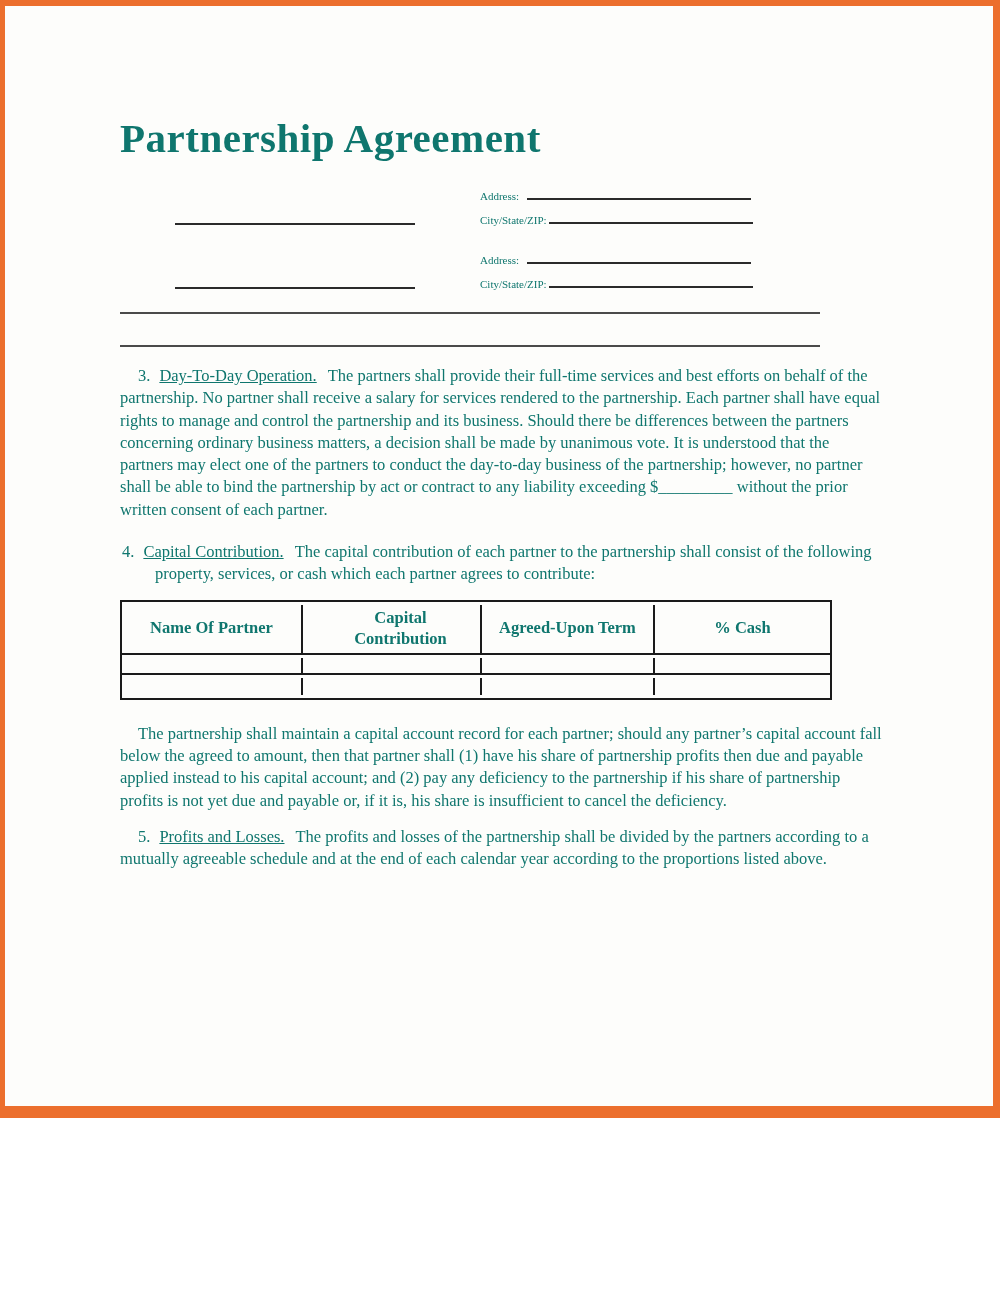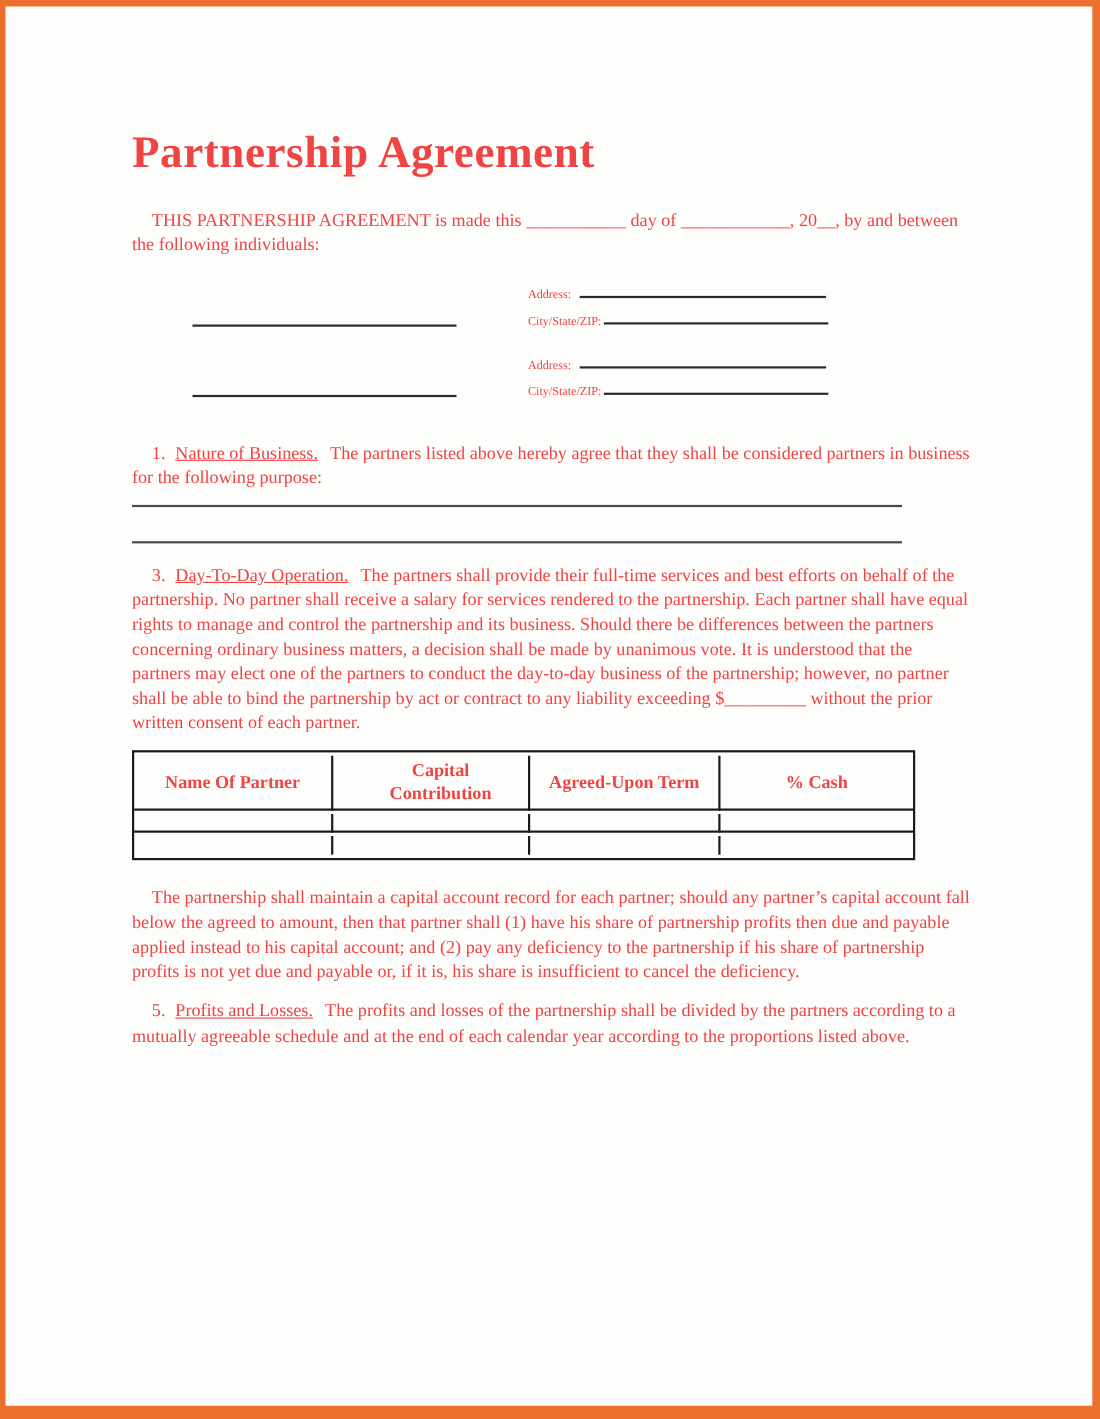--- a/index.html
+++ b/index.html
@@ -1,27 +1,27 @@
 <!DOCTYPE html>
 <html><head>
 <meta charset="utf-8">
 <style>
   * { box-sizing: border-box; }
   html, body { margin: 0; padding: 0; background: #ffffff; }
 
   .frame {
     width: 1000px;
-    height: 1290px;
+    height: 1118px;
     border-style: solid;
     border-color: #EC6F2D;
     border-width: 6px 7px 12px 5px;
     background: #FDFDFB;
     overflow: hidden;
     font-family: "Liberation Serif", "DejaVu Serif", serif;
-    color: #ef4444;
+    color: #0f766e;
   }
 
   .doc {
     padding: 108px 110px 0 115px;
   }
 
   h1.doc-title {
     font-size: 41px;
     line-height: 48px;
     font-weight: bold;
@@ -137,21 +137,20 @@
   .cap-table tr.data-row:last-child td { border-bottom: 0; }
 </style>
 </head>
 <body>
 
 <div class="frame">
   <div class="doc">
 
     <h1 class="doc-title">Partnership Agreement</h1>
 
-    <p class="para indent m-intro">THIS PARTNERSHIP AGREEMENT is made this ___________ day of  ____________, 20__, by and between the following individuals:</p>
 
     <div class="partners">
       <div class="partner-block">
         <div class="pname">
           <span class="nline"></span>
         </div>
         <div class="paddr">
           <div class="arow">
             <span class="albl">Address:</span><span class="fline addr"></span>
           </div>
@@ -169,32 +168,32 @@
           <div class="arow">
             <span class="albl">Address:</span><span class="fline addr"></span>
           </div>
           <div class="arow">
             <span class="albl">City/State/ZIP:</span><span class="fline city"></span>
           </div>
         </div>
       </div>
     </div>
 
-    <p class="para indent sec m-sec1">
-      <span class="num">1.</span><span class="hd">Nature of Business.</span><span class="bd">The partners listed above hereby agree that they shall be considered partners in business for the following purpose:</span>
-    </p>
 
     <div class="rule-line rule-1"></div>
     <div class="rule-line rule-2"></div>
 
 
     <p class="para indent sec m-sec3">
       <span class="num">3.</span><span class="hd">Day-To-Day Operation.</span><span class="bd">The partners shall provide their full-time services and best efforts on behalf of the partnership.  No partner shall receive a salary for services rendered to the partnership.  Each partner shall have equal rights to manage and control the partnership and its business.   Should there be differences between the partners concerning ordinary business matters, a decision shall be made by unanimous vote. It is understood that the partners may elect one of the partners to conduct the day-to-day business of the partnership; however, no partner shall be able to bind the partnership by act or contract to any liability exceeding $_________ without the prior written consent of each partner.</span>
     </p>
 
+    <p class="para sec sec-hang m-sec4">
+      <span class="num">4.</span><span class="hd">Capital Contribution.</span><span class="bd">The capital contribution of each partner to the partnership shall consist of the following property, services, or cash which each partner agrees to contribute:</span>
+    </p>
 
     <table class="cap-table">
       <thead>
         <tr>
           <th class="hdr-name">Name Of Partner</th>
           <th class="hdr-capital">Capital Contribution</th>
           <th class="hdr-cash">Agreed-Upon Term</th>
           <th class="hdr-share">% Cash</th>
         </tr>
       </thead>

